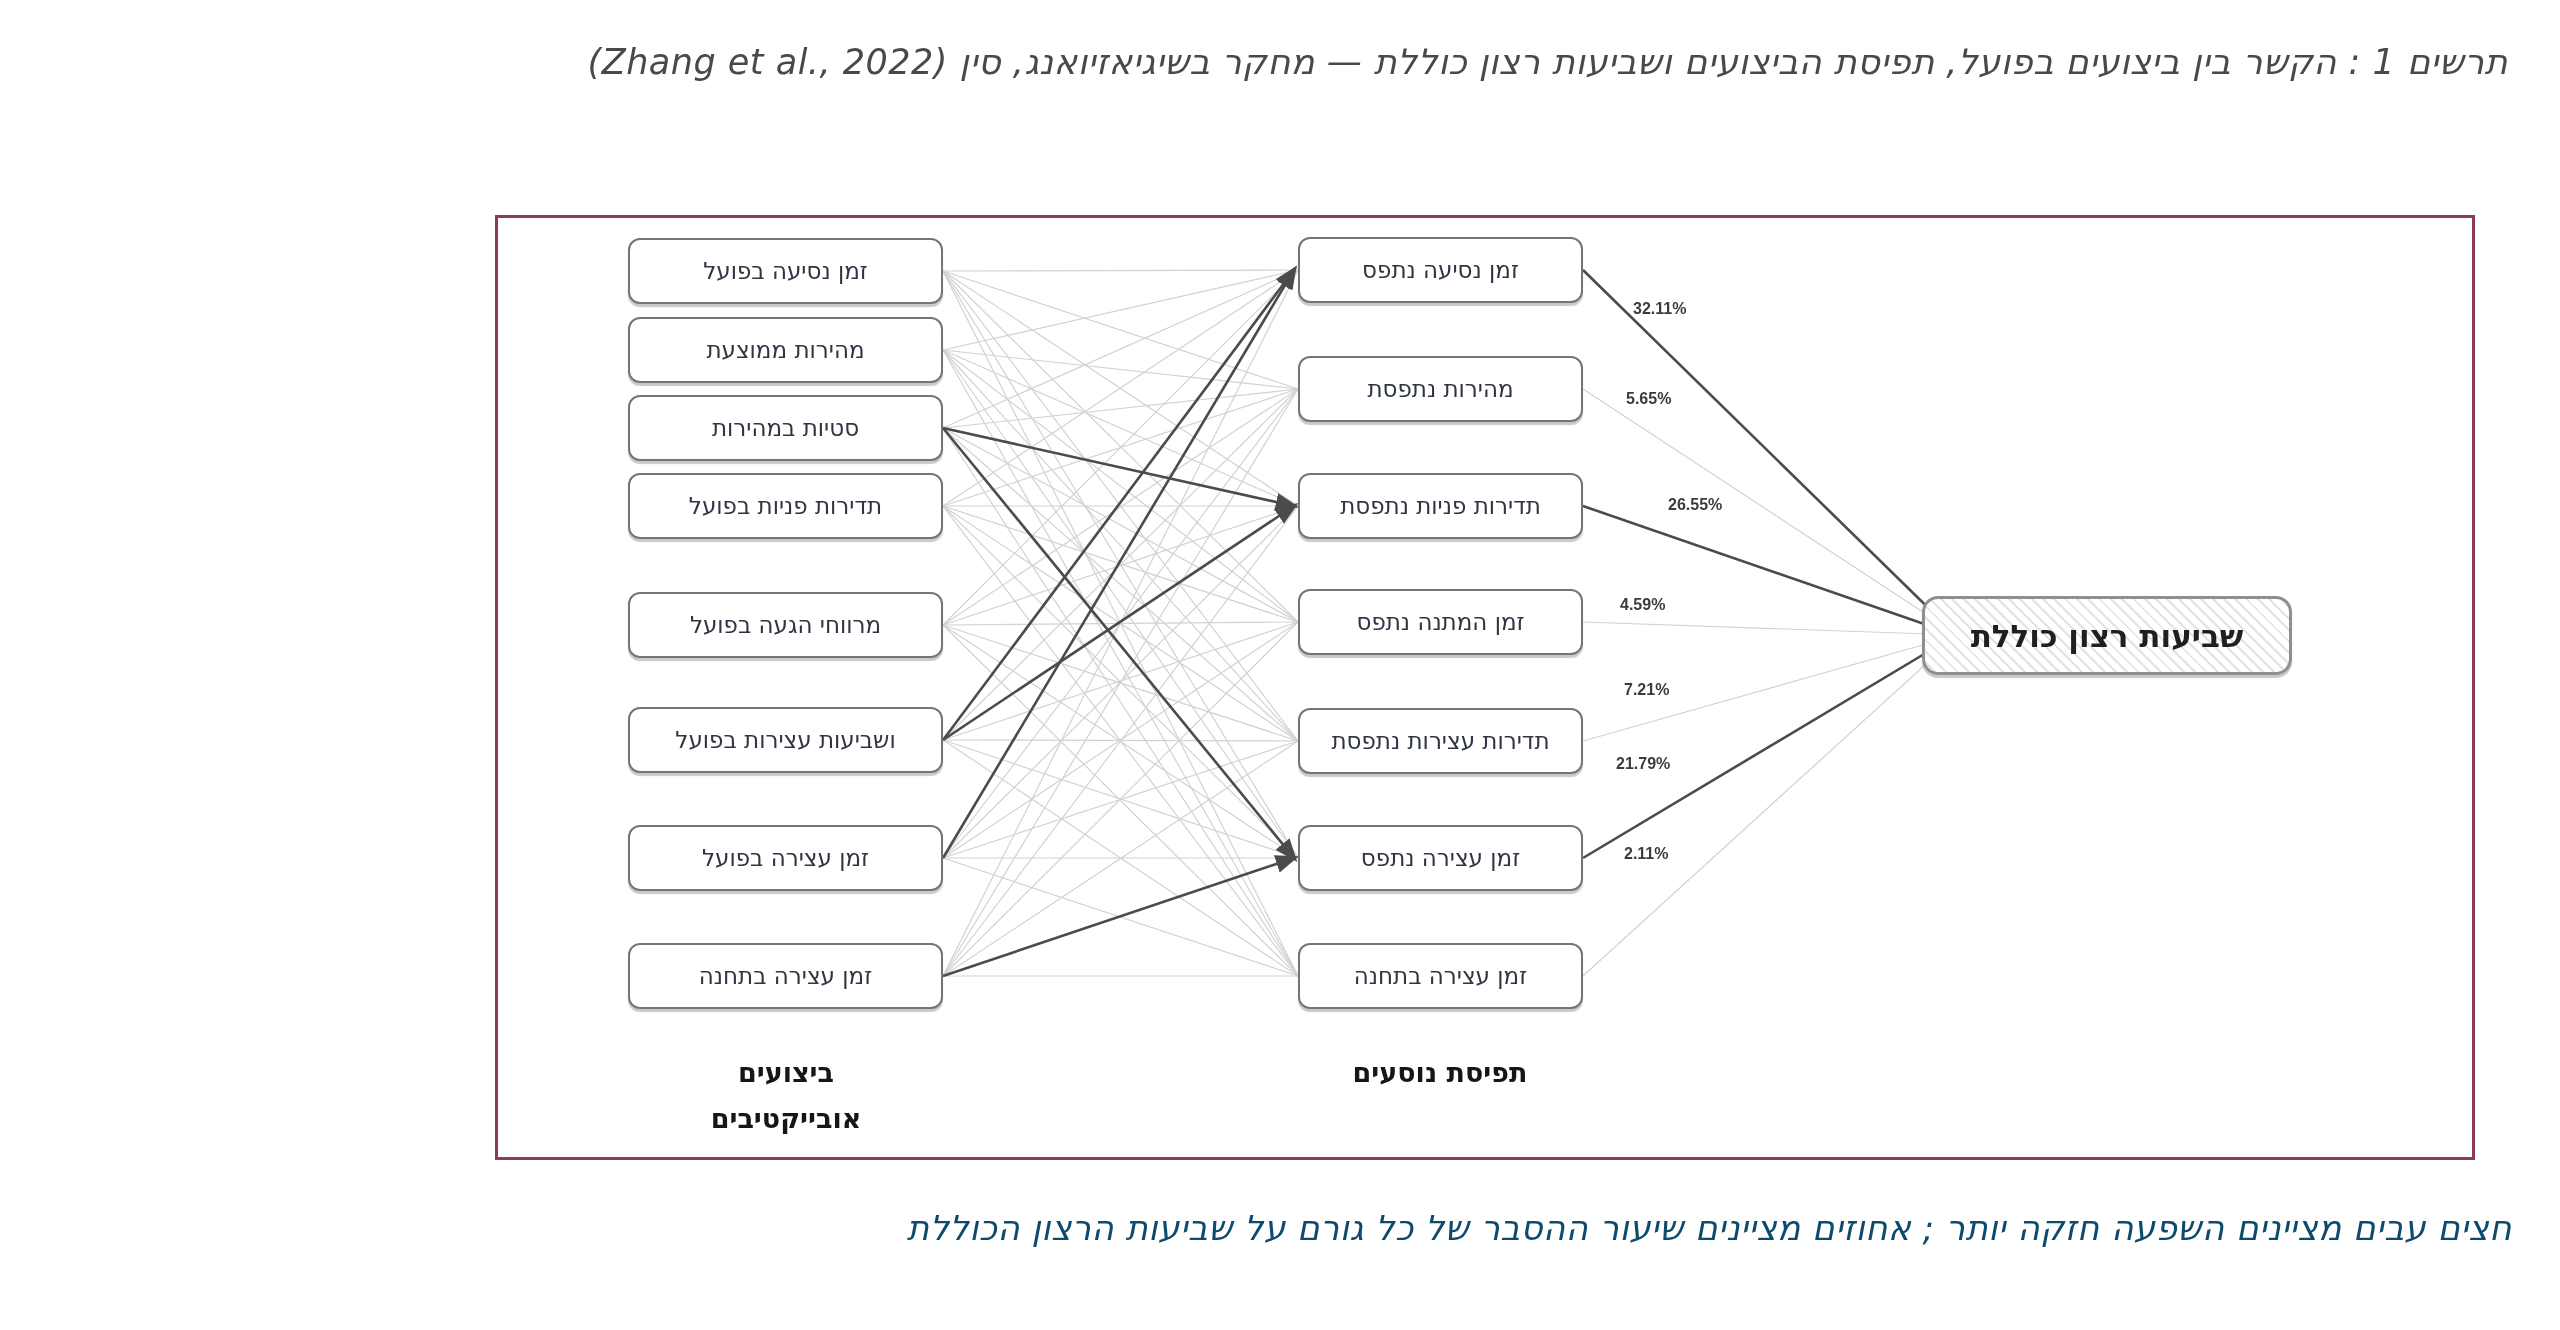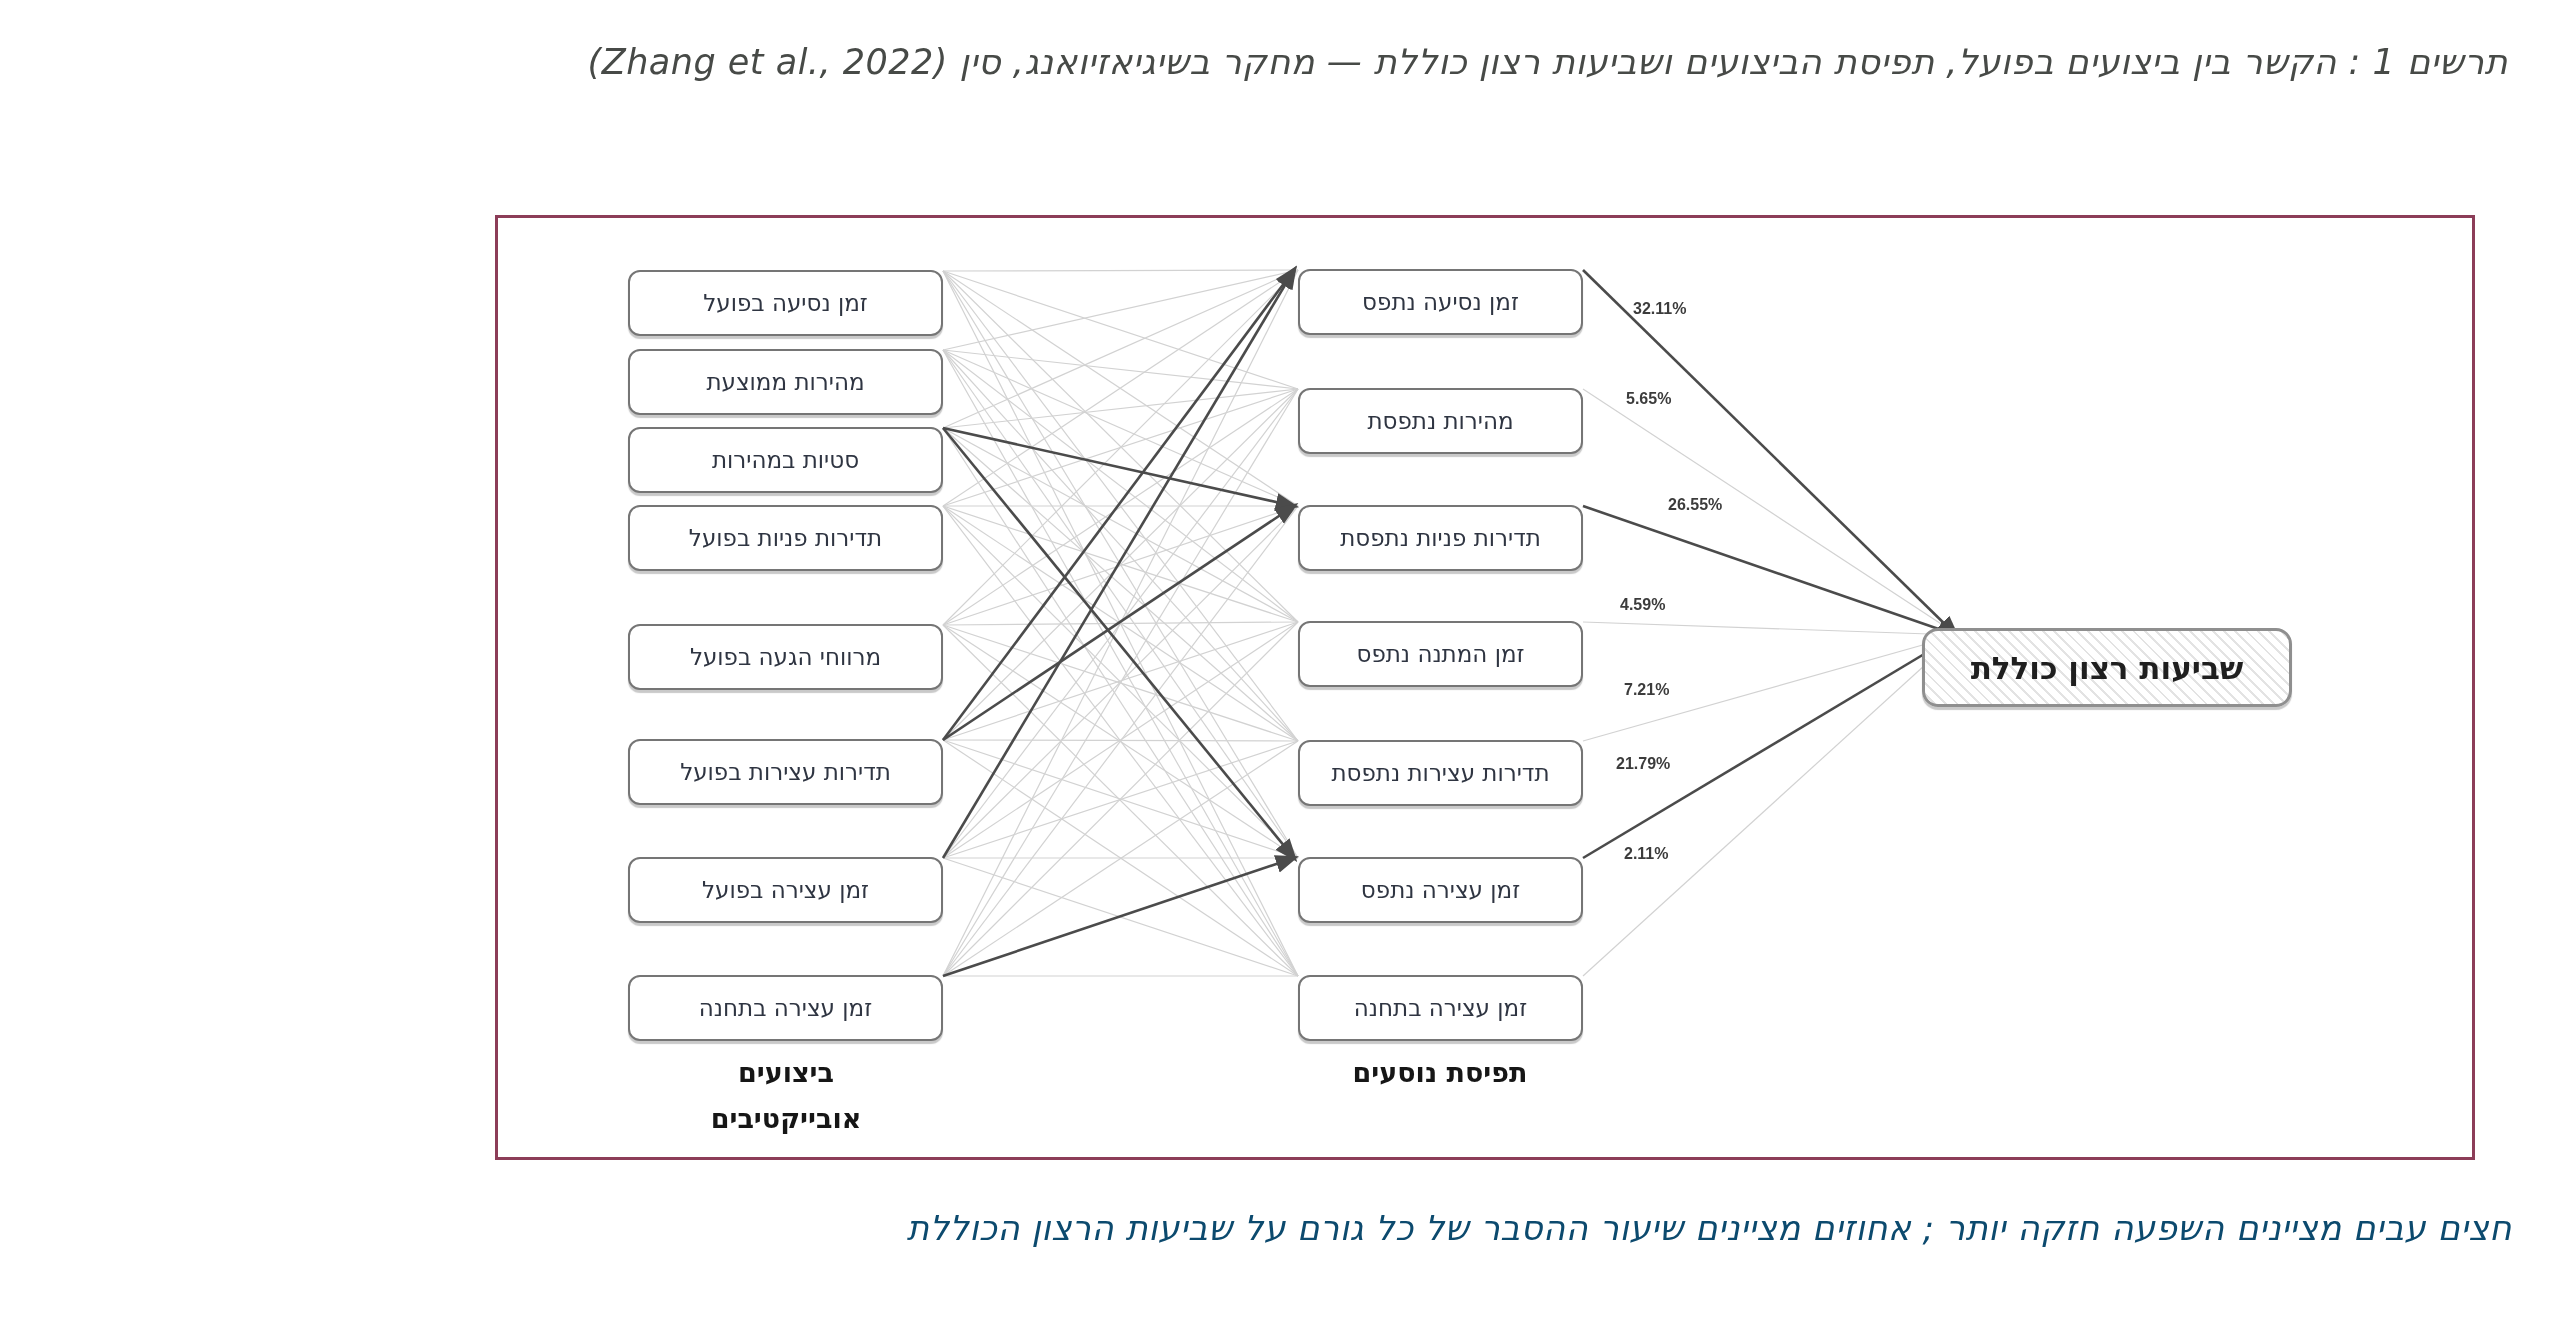--- a/index.html
+++ b/index.html
@@ -6,21 +6,21 @@
   .page{position:relative;width:2560px;height:1330px;background:#ffffff;overflow:hidden;
         font-family:"DejaVu Sans",sans-serif;}
   .fig-title{position:absolute;top:42px;left:50px;right:52px;direction:rtl;text-align:right;
         font-style:italic;font-size:35px;color:#474a47;letter-spacing:.5px;white-space:nowrap;}
   .diagram{position:absolute;left:495px;top:215px;width:1980px;height:945px;
         border:3px solid #8c3d58;background:#ffffff;box-sizing:border-box;}
   #edge-svg{position:absolute;left:0;top:0;width:1980px;height:945px;}
   .node{position:absolute;box-sizing:border-box;border:2px solid #757575;border-radius:12px;
         background:#ffffff;display:flex;align-items:center;justify-content:center;
         font-size:23px;font-weight:500;color:#2f3542;direction:rtl;text-align:left;
-        box-shadow:0 3px 1px rgba(100,100,100,.35);margin-top:32px;}
+        box-shadow:0 3px 1px rgba(100,100,100,.35);}
   .node.left{left:130px;width:315px;height:66px;}
   .node.mid{left:800px;width:285px;height:66px;}
   .node.overall{left:1424px;top:378px;width:370px;height:79px;border:3px solid #8f8f8f;
         border-radius:16px;font-size:31px;font-weight:bold;color:#1f1f1f;
         background:repeating-linear-gradient(45deg,#ffffff 0px,#ffffff 6px,#e3e3e3 6px,#e3e3e3 8px);}
   .pct{position:absolute;width:130px;font-family:Liberation Sans, sans-serif;font-weight:700;
         font-size:16px;color:#3c3c3c;text-align:left;}
   .col-label{position:absolute;width:420px;direction:rtl;text-align:center;font-weight:bold;
         color:#161616;font-size:27px;line-height:46px;}
   .caption{position:absolute;top:1208px;left:50px;right:48px;direction:rtl;text-align:right;
@@ -104,21 +104,21 @@
         <line x1="1085" y1="52" x2="1458" y2="417" stroke="#4b4b4b" stroke-width="2.6" marker-end="url(#arrowhead)"></line>
         <line x1="1085" y1="288" x2="1458" y2="417" stroke="#4b4b4b" stroke-width="2.6" marker-end="url(#arrowhead)"></line>
         <line x1="1085" y1="640" x2="1458" y2="417" stroke="#4b4b4b" stroke-width="2.6" marker-end="url(#arrowhead)"></line>
       </svg>
 
     <div class="node left" style="top:20px">זמן נסיעה בפועל</div>
     <div class="node left" style="top:99px">מהירות ממוצעת</div>
     <div class="node left" style="top:177px">סטיות במהירות</div>
     <div class="node left" style="top:255px">תדירות פניות בפועל</div>
     <div class="node left" style="top:374px">מרווחי הגעה בפועל</div>
-    <div class="node left" style="top:489px">תדירות עצירות בפועל</div>
+    <div class="node left" style="top:489px">ושביעות עצירות בפועל</div>
     <div class="node left" style="top:607px">זמן עצירה בפועל</div>
     <div class="node left" style="top:725px">זמן עצירה בתחנה</div>
 
     <div class="node mid" style="top:19px">זמן נסיעה נתפס</div>
     <div class="node mid" style="top:138px">מהירות נתפסת</div>
     <div class="node mid" style="top:255px">תדירות פניות נתפסת</div>
     <div class="node mid" style="top:371px">זמן המתנה נתפס</div>
     <div class="node mid" style="top:490px">תדירות עצירות נתפסת</div>
     <div class="node mid" style="top:607px">זמן עצירה נתפס</div>
     <div class="node mid" style="top:725px">זמן עצירה בתחנה</div>

